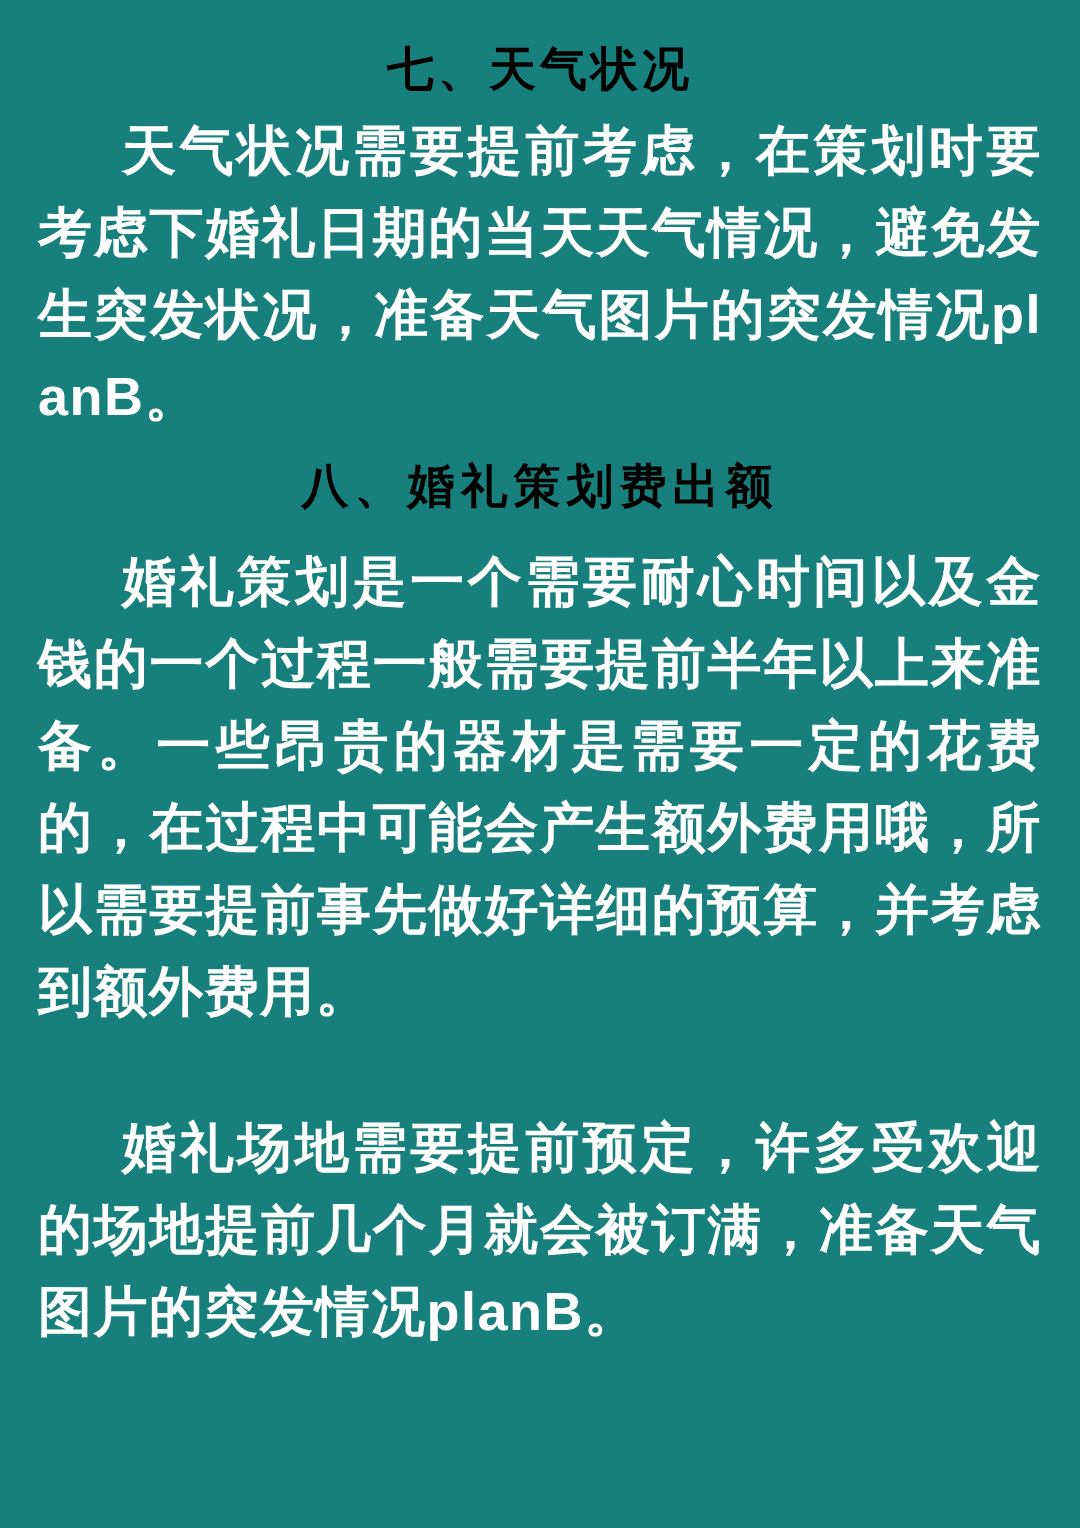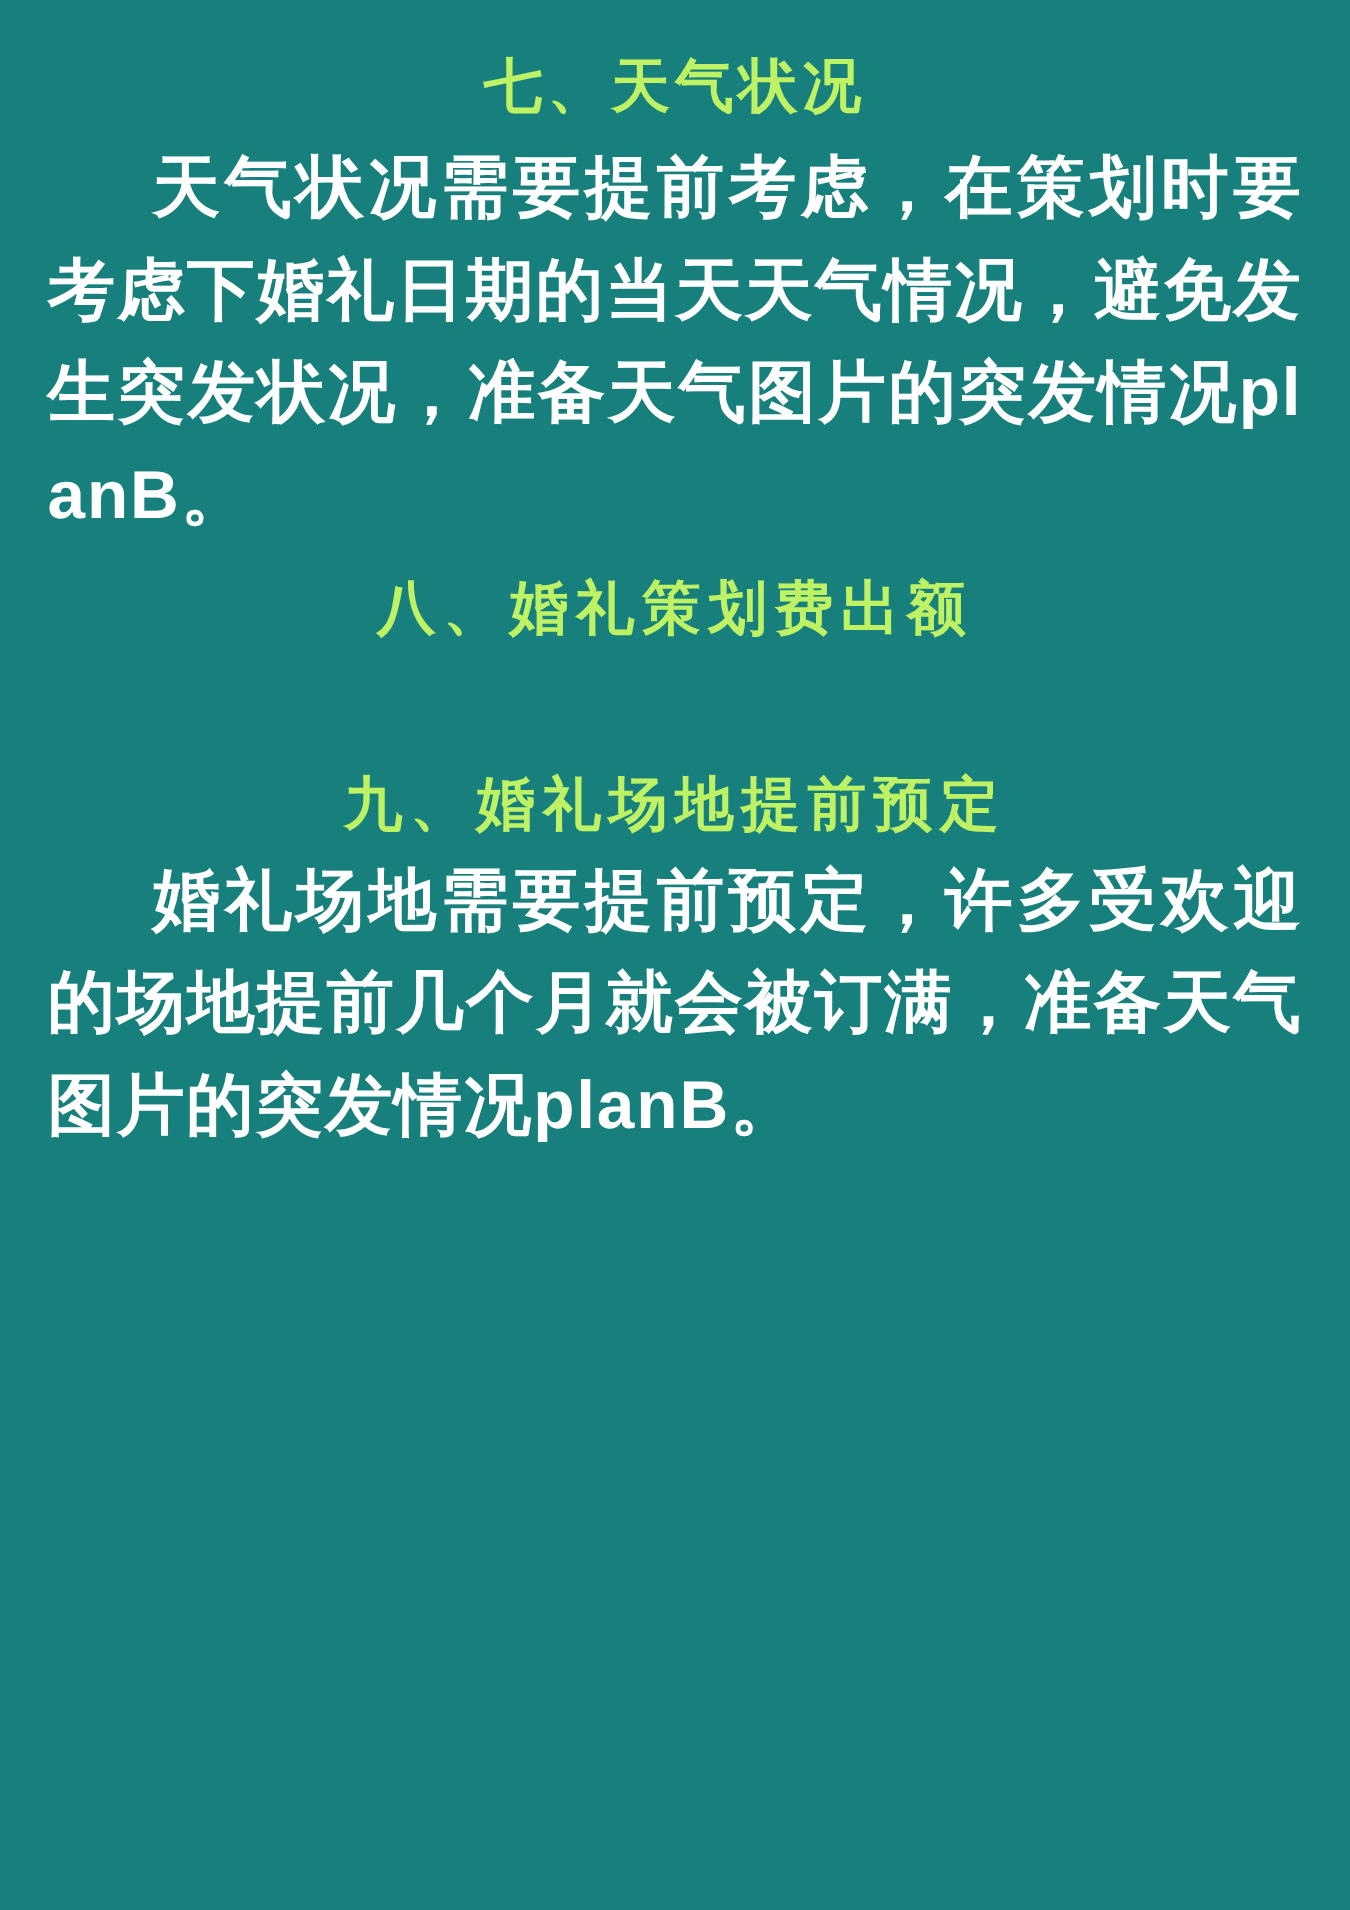--- a/index.html
+++ b/index.html
@@ -18,21 +18,21 @@
     height: 1528px;
     box-sizing: border-box;
     padding: 40px 38px 30px 38px;
     display: flex;
     flex-direction: column;
   }
   .section {
     display: block;
   }
   .heading {
-    color: #bef264;
+    color: #000000;
     font-size: 47px;
     font-weight: bold;
     letter-spacing: 4px;
     text-align: center;
     line-height: 1.25;
     margin: 0 0 8px 0;
     white-space: pre;
   }
   .body-text {
     color: #ffffff;
@@ -57,20 +57,20 @@
 
 <div class="page">
 
   <div class="section sec-weather">
     <h2 class="heading">七、天气状况</h2>
     <p class="body-text">天气状况需要提前考虑，在策划时要考虑下婚礼日期的当天天气情况，避免发生突发状况，准备天气图片的突发情况planB。</p>
   </div>
 
   <div class="section sec-fee">
     <h2 class="heading">八、婚礼策划费出额</h2>
+    <p class="body-text">婚礼策划是一个需要耐心时间以及金钱的一个过程一般需要提前半年以上来准备。一些昂贵的器材是需要一定的花费的，在过程中可能会产生额外费用哦，所以需要提前事先做好详细的预算，并考虑到额外费用。</p>
   </div>
 
   <div class="section sec-venue">
-    <h2 class="heading">九、婚礼场地提前预定</h2>
     <p class="body-text">婚礼场地需要提前预定，许多受欢迎的场地提前几个月就会被订满，准备天气图片的突发情况planB。</p>
   </div>
 
 </div>
 
 </body></html>

